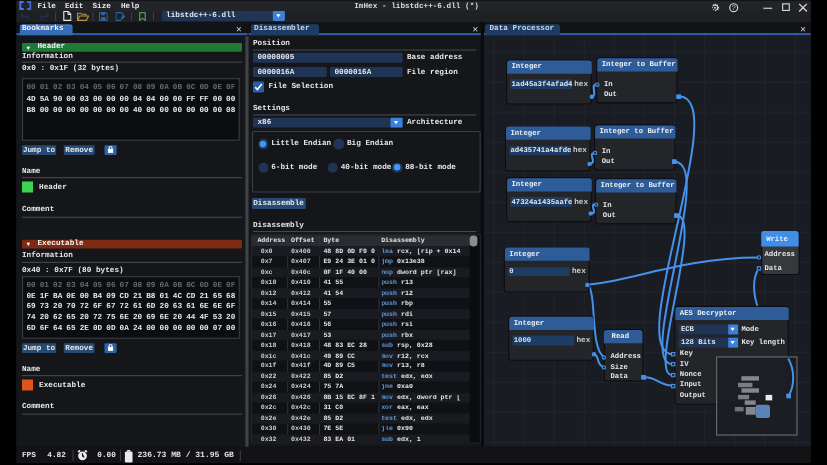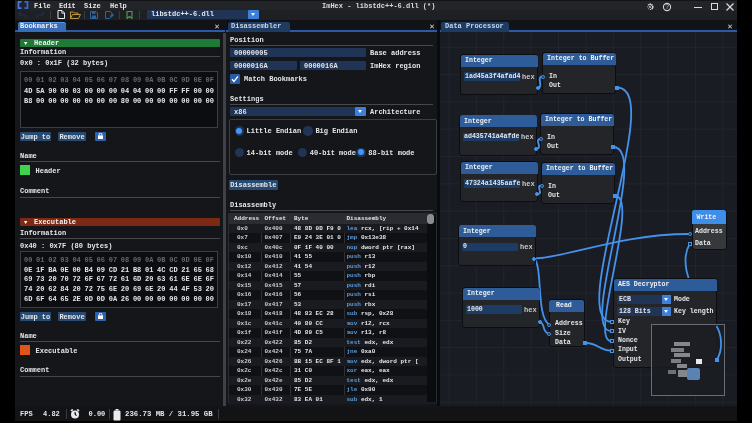--- a/index.html
+++ b/index.html
@@ -99,21 +99,21 @@
 <div class="t" style="left:727.5px;top:22.5px;color:#d6d8da;font-size:8.5px">✕</div>
 <div class="ab" style="left:20px;top:38.5px;width:200px;height:8.8px;background:#1f7a38;border-radius:1px"></div>
 <div class="t" style="left:24px;top:40.5px;font-size:5.5px;color:#fff">▼</div>
 <div class="t" style="left:34px;top:39.9px;color:#f2f4f6">Header</div>
 <div class="t" style="left:20px;top:48.7px">Information</div>
 <div class="hr" style="left:20px;top:56.3px;width:200px"></div>
 <div class="t" style="left:20px;top:60.2px">0x0 : 0x1F (32 bytes)</div>
 <div class="ab" style="left:20px;top:71.0px;width:198px;height:57px;background:#0c0d10;border:1px solid #3c3e44"></div>
 <div class="t dm" style="left:24px;top:77.4px;word-spacing:-0.5px">00 01 02 03 04 05 06 07 08 09 0A 0B 0C 0D 0E 0F</div>
 <div class="t" style="left:24px;top:87.7px;word-spacing:-0.5px">4D 5A 90 00 03 00 00 00 04 04 00 00 FF FF 00 00</div>
-<div class="t" style="left:24px;top:98.0px;word-spacing:-0.5px">B8 00 00 00 00 00 00 00 80 00 00 00 00 00 00 00</div>
+<div class="t" style="left:24px;top:98.0px;word-spacing:-0.5px">B8 00 00 00 00 00 00 00 40 00 00 00 00 00 00 08</div>
 <div class="btn t" style="left:20px;top:131.5px;width:31px;height:9.4px;padding-top:2.3px">Jump to</div>
 <div class="btn t" style="left:58px;top:131.5px;width:28px;height:9.4px;padding-top:2.3px">Remove</div>
 <div class="ab" style="left:95px;top:131.5px;width:11px;height:9.4px;background:#2d62ac;border-radius:1px"></div>
 <svg class="ab" style="left:98px;top:133.2px" width="5" height="6" viewBox="0 0 5 6">
     <rect x="0" y="2.4" width="5" height="3.6" fill="#fff"></rect>
     <path d="M1.2 2.4 V1.5 A1.3 1.3 0 0 1 3.8 1.5 V2.4" fill="none" stroke="#fff" stroke-width="1"></path>
   </svg>
 <div class="t" style="left:20px;top:152.5px">Name</div>
 <div class="hr" style="left:20px;top:161.3px;width:200px"></div>
 <div class="ab" style="left:20px;top:164.9px;width:10px;height:10px;background:#3fd44f"></div>
@@ -123,22 +123,22 @@
 <div class="ab" style="left:20px;top:217.5px;width:200px;height:8.8px;background:#7c2a14;border-radius:1px"></div>
 <div class="t" style="left:24px;top:219.5px;font-size:5.5px;color:#fff">▼</div>
 <div class="t" style="left:34px;top:218.9px;color:#f2f4f6">Executable</div>
 <div class="t" style="left:20px;top:230.0px">Information</div>
 <div class="hr" style="left:20px;top:237.6px;width:200px"></div>
 <div class="t" style="left:20px;top:242.7px">0x40 : 0x7F (80 bytes)</div>
 <div class="ab" style="left:20px;top:251.0px;width:198px;height:57px;background:#0c0d10;border:1px solid #3c3e44"></div>
 <div class="t dm" style="left:24px;top:256.6px;word-spacing:-0.5px">00 01 02 03 04 05 06 07 08 09 0A 0B 0C 0D 0E 0F</div>
 <div class="t" style="left:24px;top:266.5px;word-spacing:-0.5px">0E 1F BA 0E 00 B4 09 CD 21 B8 01 4C CD 21 65 68</div>
 <div class="t" style="left:24px;top:276.4px;word-spacing:-0.5px">69 73 20 70 72 6F 67 72 61 6D 20 63 61 6E 6E 6F</div>
-<div class="t" style="left:24px;top:286.3px;word-spacing:-0.5px">74 20 62 84 20 72 75 6E 20 69 6E 20 44 4F 53 20</div>
-<div class="t" style="left:24px;top:296.2px;word-spacing:-0.5px">6D 6F 64 65 2E 0D 0D 0A 26 00 00 00 00 00 00 00</div>
+<div class="t" style="left:24px;top:286.3px;word-spacing:-0.5px">74 20 62 65 20 72 75 6E 20 69 6E 20 44 4F 53 20</div>
+<div class="t" style="left:24px;top:296.2px;word-spacing:-0.5px">6D 6F 64 65 2E 0D 0D 0A 24 00 00 00 00 00 07 00</div>
 <div class="btn t" style="left:20px;top:311.5px;width:31px;height:9.4px;padding-top:2.3px">Jump to</div>
 <div class="btn t" style="left:58px;top:311.5px;width:28px;height:9.4px;padding-top:2.3px">Remove</div>
 <div class="ab" style="left:95px;top:311.5px;width:11px;height:9.4px;background:#2d62ac;border-radius:1px"></div>
 <svg class="ab" style="left:98px;top:313.2px" width="5" height="6" viewBox="0 0 5 6">
     <rect x="0" y="2.4" width="5" height="3.6" fill="#fff"></rect>
     <path d="M1.2 2.4 V1.5 A1.3 1.3 0 0 1 3.8 1.5 V2.4" fill="none" stroke="#fff" stroke-width="1"></path>
   </svg>
 <div class="t" style="left:20px;top:332.5px">Name</div>
 <div class="hr" style="left:20px;top:341.3px;width:200px"></div>
 <div class="ab" style="left:20px;top:344.9px;width:10px;height:10px;background:#e0541a"></div>
@@ -148,41 +148,41 @@
 <div class="ab" style="left:223.3px;top:33px;width:3.2px;height:373px;background:#3f4146"></div>
 <div class="t" style="left:230px;top:36.5px">Position</div>
 <div class="hr" style="left:230px;top:44.5px;width:203px"></div>
 <div class="fld" style="left:230px;top:47.5px;width:136px;height:9.6px"></div>
 <div class="t" style="left:234px;top:50px">00000005</div>
 <div class="t" style="left:370px;top:50px">Base address</div>
 <div class="fld" style="left:230px;top:60.5px;width:67px;height:9.6px"></div>
 <div class="t" style="left:234px;top:63px">0000016A</div>
 <div class="fld" style="left:300px;top:60.5px;width:66px;height:9.6px"></div>
 <div class="t" style="left:304px;top:63px">0000016A</div>
-<div class="t" style="left:370px;top:63px">ImHex region</div>
+<div class="t" style="left:370px;top:63px">File region</div>
 <div class="ab" style="left:230px;top:74px;width:10px;height:10px;background:#2a5da8;border-radius:1px"></div>
 <svg class="ab" style="left:231px;top:75px" width="8" height="8" viewBox="0 0 8 8">
     <path d="M1 4.2 L3 6.4 L7 1.4" fill="none" stroke="#fff" stroke-width="1.4"></path>
   </svg>
-<div class="t" style="left:244px;top:76px">Match Bookmarks</div>
+<div class="t" style="left:244px;top:76px">File Selection</div>
 <div class="t" style="left:230px;top:96px">Settings</div>
 <div class="hr" style="left:230px;top:104px;width:203px"></div>
 <div class="fld" style="left:230px;top:106.5px;width:136px;height:9.6px"></div>
 <div class="t" style="left:234px;top:109px">x86</div>
 <div class="ab" style="left:355px;top:106.5px;width:11px;height:9.6px;background:#3c80d9;border-radius:1px"></div>
 <div class="ab" style="left:358px;top:110px;width:0;height:0;border-left:2.5px solid transparent;border-right:2.5px solid transparent;border-top:3.5px solid #fff"></div>
 <div class="t" style="left:370px;top:109px">Architecture</div>
 <div class="ab" style="left:228.5px;top:119.3px;width:208px;height:56px;border:1px solid #3c3e44;border-radius:2px"></div>
 <div class="ab" style="left:234.5px;top:126.0px;width:9.5px;height:9.5px;border-radius:50%;background:#203455"></div>
 <div class="ab" style="left:236.2px;top:127.8px;width:6px;height:6px;border-radius:50%;background:#4296fa"></div>
 <div class="t" style="left:246.5px;top:127.8px">Little Endian</div>
 <div class="ab" style="left:303.4px;top:126.0px;width:9.5px;height:9.5px;border-radius:50%;background:#203455"></div>
 <div class="t" style="left:315.4px;top:127.8px">Big Endian</div>
 <div class="ab" style="left:234.5px;top:147.7px;width:9.5px;height:9.5px;border-radius:50%;background:#203455"></div>
-<div class="t" style="left:246.5px;top:149.5px">14-bit mode</div>
+<div class="t" style="left:246.5px;top:149.5px">6-bit mode</div>
 <div class="ab" style="left:297.7px;top:147.7px;width:9.5px;height:9.5px;border-radius:50%;background:#203455"></div>
 <div class="t" style="left:309.7px;top:149.5px">40-bit mode</div>
 <div class="ab" style="left:356.3px;top:147.7px;width:9.5px;height:9.5px;border-radius:50%;background:#203455"></div>
 <div class="ab" style="left:358.1px;top:149.4px;width:6px;height:6px;border-radius:50%;background:#4296fa"></div>
 <div class="t" style="left:368.3px;top:149.5px">88-bit mode</div>
 <div class="btn t" style="left:228.5px;top:180px;width:49.5px;height:9.8px;padding-top:2.4px">Disassemble</div>
 <div class="t" style="left:230px;top:201.5px">Disassembly</div>
 <div class="hr" style="left:230px;top:210px;width:203px"></div>
 <div class="ab" style="left:228px;top:212.5px;width:209px;height:190.0px;background:#101115;border:1px solid #2a2b30;overflow:hidden"></div>
 <div class="ab" style="left:229px;top:213.5px;width:207px;height:10px;background:#2b2c31"></div>

